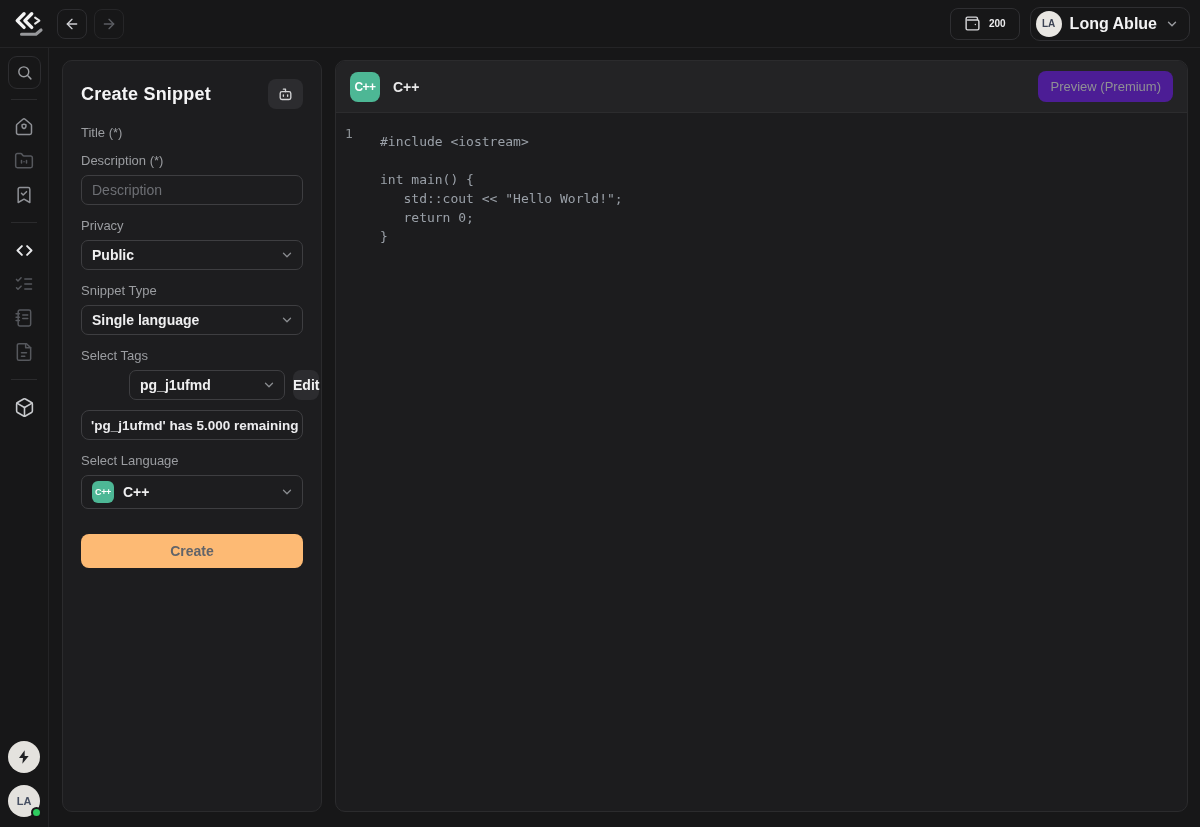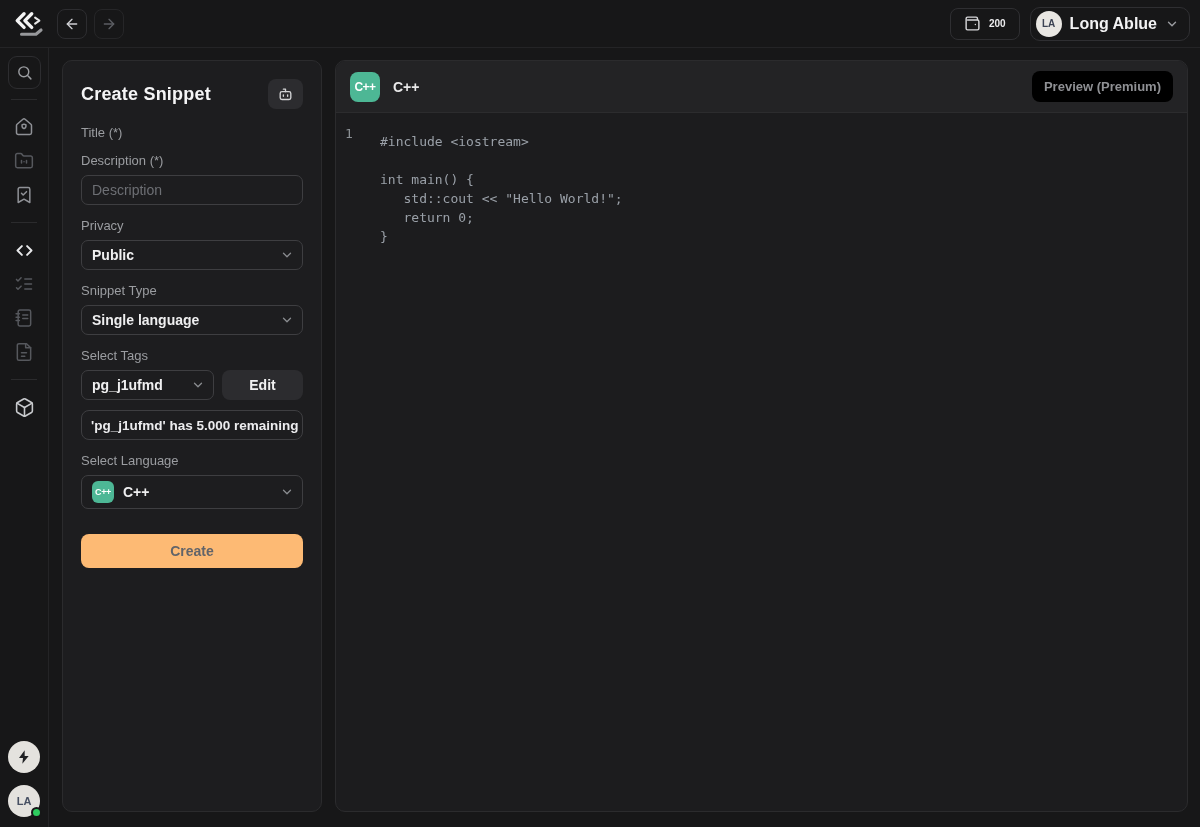--- a/index.html
+++ b/index.html
@@ -37,32 +37,32 @@
   .bot-btn { width:35px; height:30px; background:#2c2c2f; border-radius:8px; display:flex; align-items:center; justify-content:center; color:#d2d3d5; cursor:pointer; }
   .fgroup { margin-bottom:13px; }
   .flabel { display:block; font-size:13px; color:#9b9da1; margin-bottom:7px; }
   .tinput { width:100%; height:30px; background:transparent; border:1px solid #3e3e41; border-radius:7px; padding:0 10px; font-size:14px; color:#ececee; font-family:"Liberation Sans",sans-serif; outline:none; }
   .tinput::placeholder { color:#6d6f74; }
   .selbox { position:relative; width:100%; height:30px; border:1px solid #3e3e41; border-radius:7px; display:flex; align-items:center; padding:0 28px 0 10px; cursor:pointer; }
   .selbox .val { font-size:14px; font-weight:700; color:#efeff0; white-space:nowrap; overflow:hidden; }
   .selbox .chev { position:absolute; right:8px; color:#8a8c90; }
   .selbox.tall { height:34px; }
   .block-row { display:flex; gap:8px; }
-  .block-row .selbox { width:133px; flex:none; }
+  .block-row .selbox { width:156px; flex:none;margin-left:48px; }
   .edit-btn { flex:1; height:30px; background:#2c2c2f; border:none; border-radius:8px; color:#f0f0f1; font-size:14px; font-weight:700; cursor:pointer; font-family:"Liberation Sans",sans-serif; }
   .info-box { margin-top:10px; height:30px; border:1px solid #3e3e41; border-radius:8px; display:flex; align-items:center; padding:0 9px; font-size:13.5px; font-weight:700; color:#ececee; white-space:nowrap; overflow:hidden; }
   .lang-badge { width:22px; height:22px; border-radius:6px; display:flex; align-items:center; justify-content:center; color:#fff; font-size:9px; font-weight:700; margin-right:9px; flex:none; letter-spacing:-.3px; }
   .create-btn { width:100%; height:34px; margin-top:12px; background:#fdba74; border:none; border-radius:8px; color:#626469; font-size:14px; font-weight:700; cursor:pointer; font-family:"Liberation Sans",sans-serif; }
 
   
   .editor-panel { position:absolute; left:335px; top:60px; width:853px; height:752px; background:#1c1c1e; border:1px solid #2b2b2d; border-radius:10px; overflow:hidden; }
   .editor-head { height:52px; background:#232325; border-bottom:1px solid #2c2c2e; display:flex; align-items:center; padding:0 14px; gap:13px; }
   .editor-badge { width:30px; height:30px; border-radius:8px; display:flex; align-items:center; justify-content:center; color:#fff; font-size:12px; font-weight:700; letter-spacing:-.5px; }
   .editor-lang { font-size:14px; font-weight:700; color:#e9e9ea; }
-  .preview-btn { margin-left:auto; background:#000000; border:none; border-radius:8px; padding:8px 12px; color:#8f9094; font-size:13px; font-weight:700; cursor:pointer; font-family:"Liberation Sans",sans-serif; }
+  .preview-btn { margin-left:auto; background:#4c1d95; border:none; border-radius:8px; padding:8px 12px; color:#8f9094; font-size:13px; font-weight:400; cursor:pointer; font-family:"Liberation Sans",sans-serif; }
   .code-area { display:flex; padding-top:11px; cursor:text; }
   .gutter { width:36px; flex:none; padding-left:9px; font:13px/19px "DejaVu Sans Mono",monospace; color:#8b9095; }
   .code-pre { font:13px/19px "DejaVu Sans Mono",monospace; color:#9aa0a8; white-space:pre; margin:8px; }
 </style>
 </head>
 <body>
 
 <div class="topbar">
   <div class="logo">
     <svg width="34" height="30" viewBox="0 0 40 34" fill="none" stroke-linecap="round" stroke-linejoin="round">

